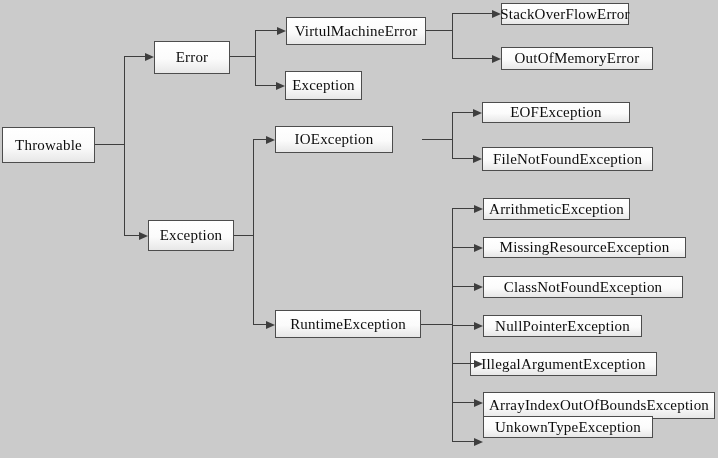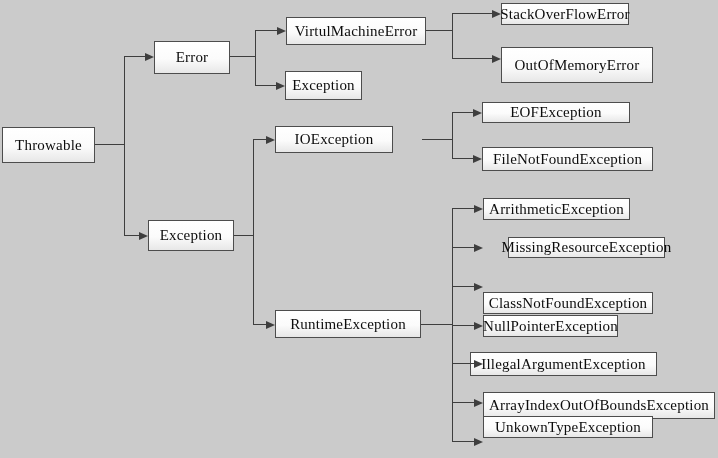--- a/index.html
+++ b/index.html
@@ -52,39 +52,39 @@
     </div>
   <div class="node" style="left:275px;top:126px;width:118px;height:27px">
       <span>IOException</span>
     </div>
   <div class="node" style="left:275px;top:310px;width:146px;height:28px">
       <span>RuntimeException</span>
     </div>
   <div class="node" style="left:501px;top:3px;width:128px;height:22px">
       <span>StackOverFlowError</span>
     </div>
-  <div class="node" style="left:501px;top:47px;width:152px;height:36px">
+  <div class="node" style="left:501px;top:47px;width:152px;height:23px">
       <span>OutOfMemoryError</span>
     </div>
   <div class="node" style="left:482px;top:102px;width:148px;height:21px">
       <span>EOFException</span>
     </div>
   <div class="node" style="left:482px;top:147px;width:171px;height:24px">
       <span>FileNotFoundException</span>
     </div>
   <div class="node" style="left:483px;top:198px;width:147px;height:22px">
       <span>ArrithmeticException</span>
     </div>
-  <div class="node" style="left:508px;top:237px;width:157px;height:21px">
+  <div class="node" style="left:483px;top:237px;width:203px;height:21px">
       <span>MissingResourceException</span>
     </div>
-  <div class="node" style="left:483px;top:292px;width:170px;height:22px">
+  <div class="node" style="left:483px;top:276px;width:200px;height:22px">
       <span>ClassNotFoundException</span>
     </div>
-  <div class="node" style="left:483px;top:315px;width:135px;height:22px">
+  <div class="node" style="left:483px;top:315px;width:159px;height:22px">
       <span>NullPointerException</span>
     </div>
   <div class="node" style="left:470px;top:352px;width:187px;height:24px">
       <span>IllegalArgumentException</span>
     </div>
   <div class="node" style="left:483px;top:392px;width:232px;height:27px">
       <span>ArrayIndexOutOfBoundsException</span>
     </div>
   <div class="node" style="left:483px;top:416px;width:170px;height:22px">
       <span>UnkownTypeException</span>

